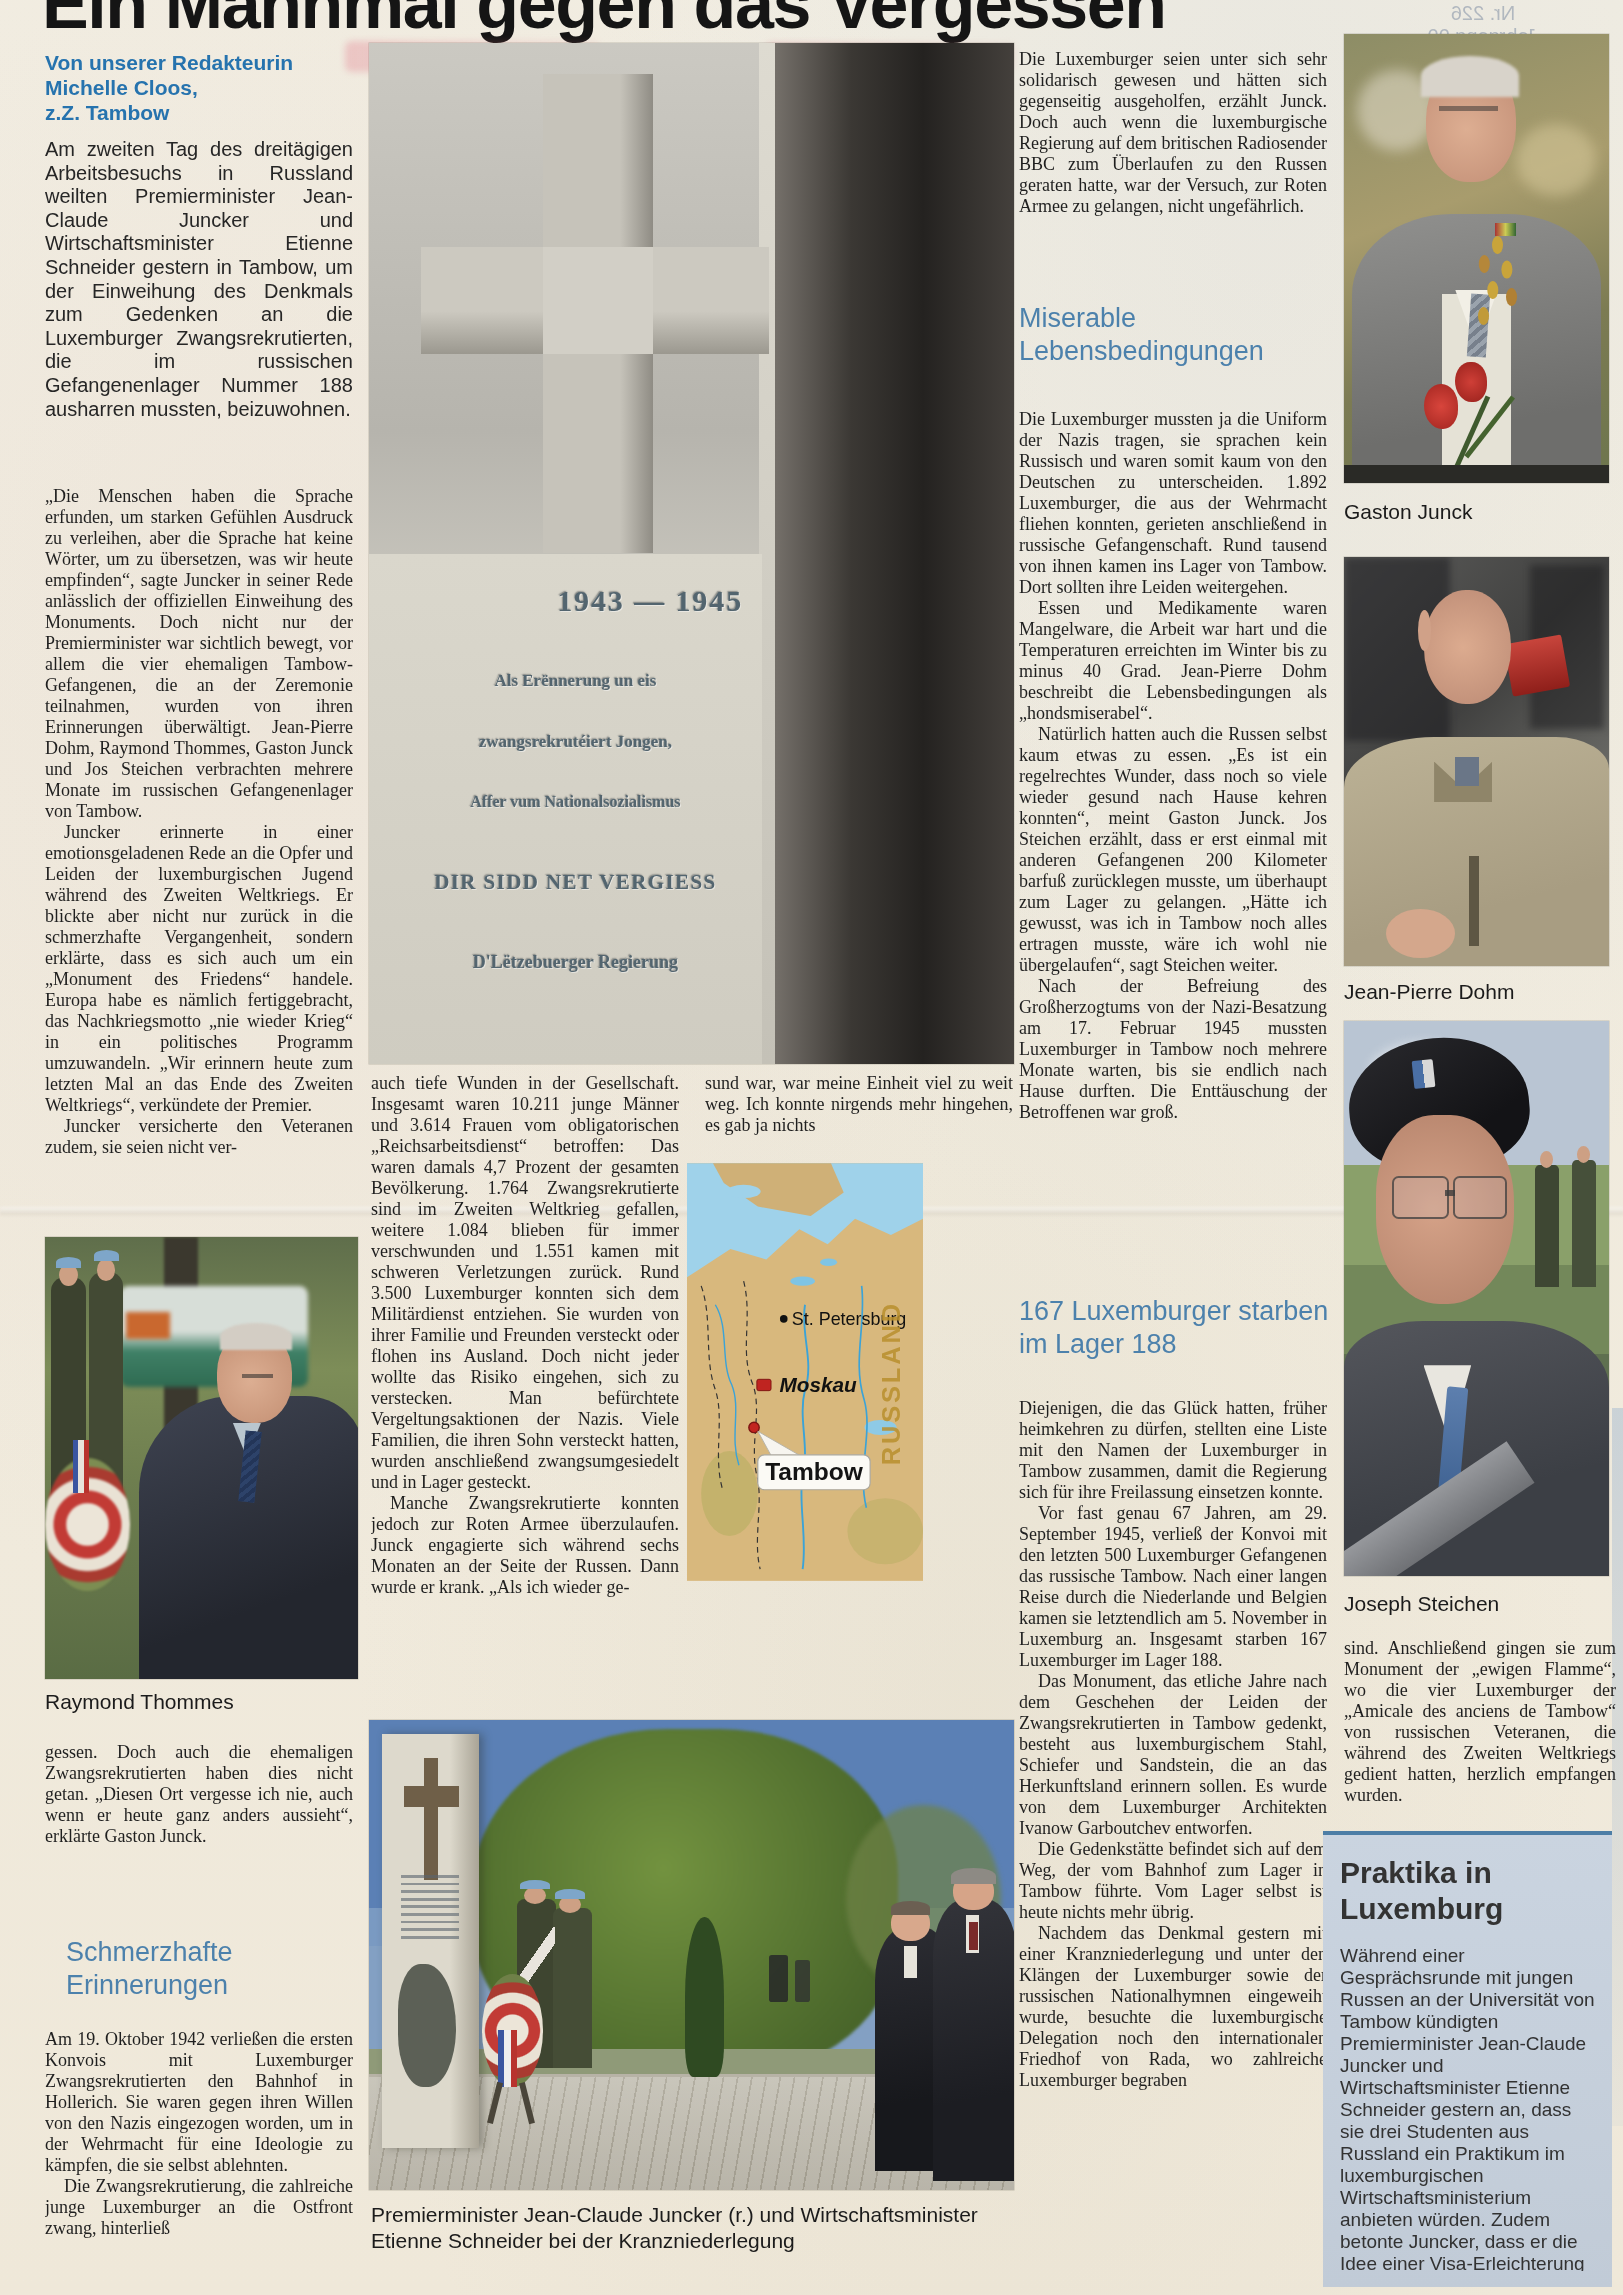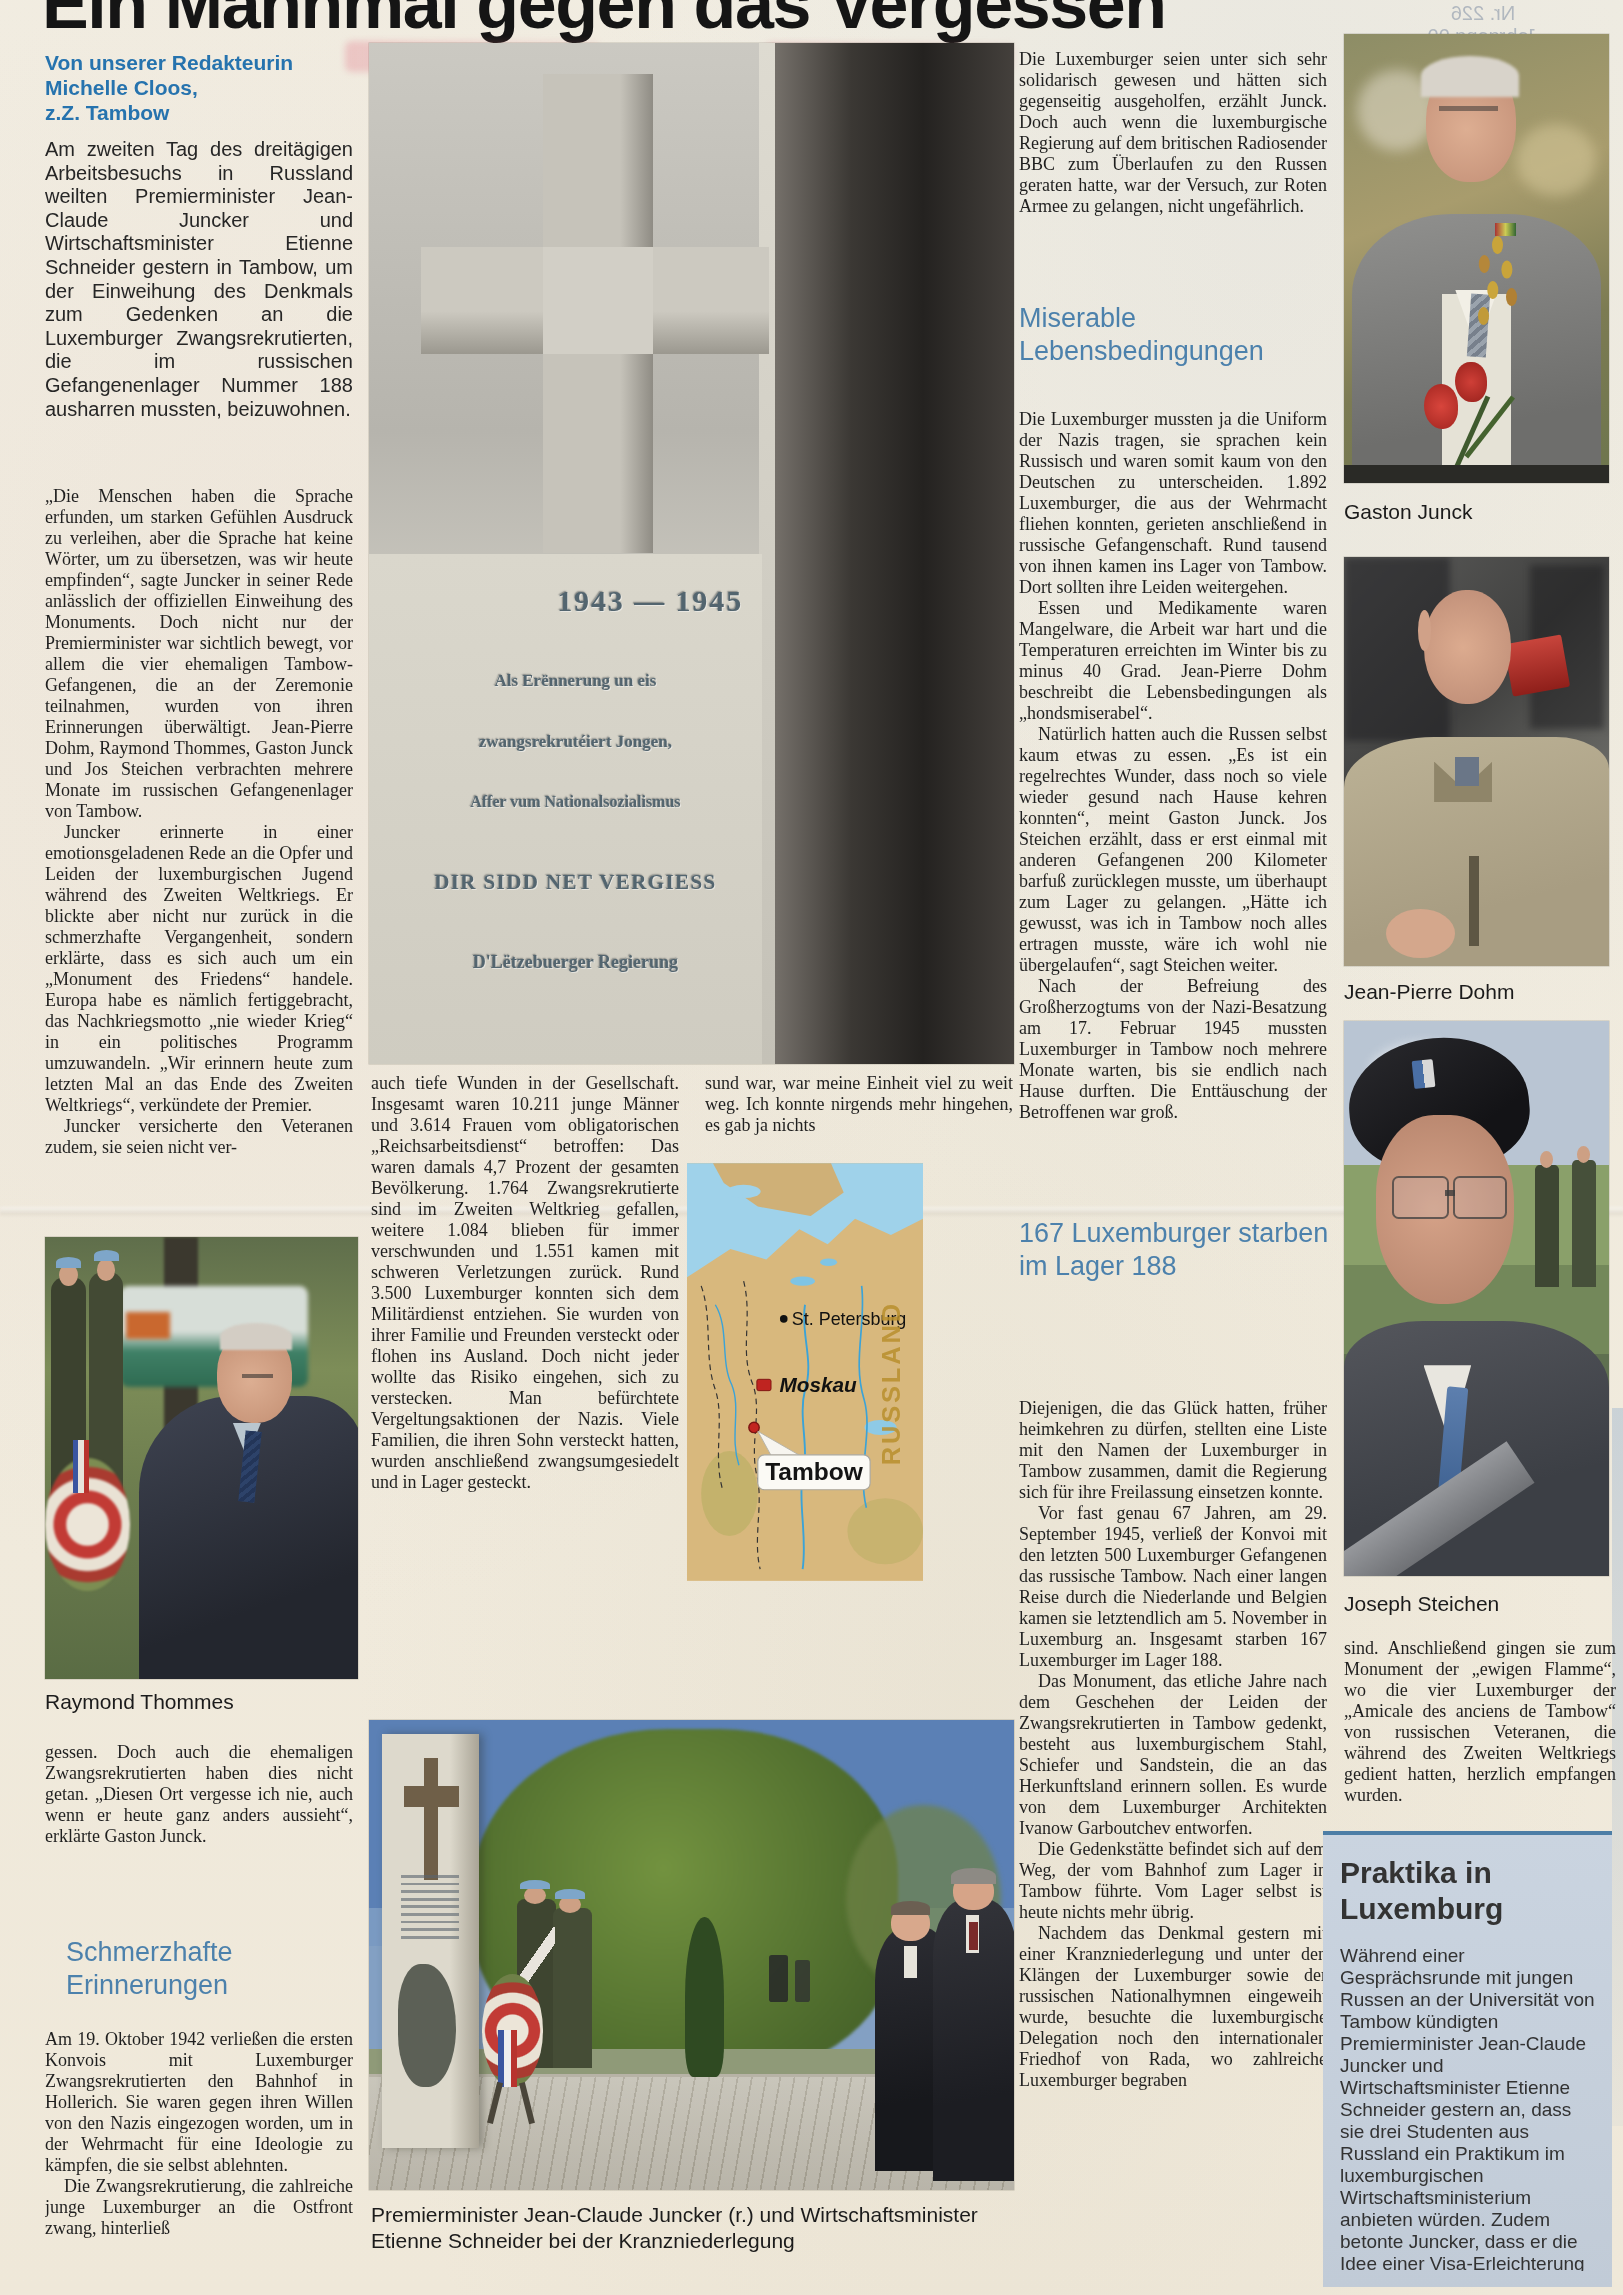--- a/index.html
+++ b/index.html
@@ -113,20 +113,21 @@
     <div class="abs engraved" style="left:6%;top:53%;width:52%;text-align:right;font-size:30px;font-weight:700;letter-spacing:1.9px;">1943 — 1945</div>
     <div class="abs engraved" style="left:6%;top:61.5%;width:52%;text-align:center;font-size:17px;font-weight:700;">Als Erënnerung un eis</div>
     <div class="abs engraved" style="left:6%;top:67.5%;width:52%;text-align:center;font-size:17px;font-weight:700;">zwangsrekrutéiert Jongen,</div>
     <div class="abs engraved" style="left:6%;top:73.5%;width:52%;text-align:center;font-size:16px;font-weight:700;">Affer vum Nationalsozialismus</div>
     <div class="abs engraved" style="left:4%;top:81%;width:56%;text-align:center;font-size:21px;font-weight:700;letter-spacing:1.4px;">DIR SIDD NET VERGIESS</div>
     <div class="abs engraved" style="left:6%;top:89%;width:52%;text-align:center;font-size:18px;font-weight:700;">D'Lëtzebuerger Regierung</div>
   </div>
 
   <div class="abs serif" style="left:371px;top:1073px;width:308px;height:614px;overflow:hidden;">
     <p class="first">auch tiefe Wunden in der Gesellschaft. Insgesamt waren 10.211 junge Männer und 3.614 Frauen vom obligatorischen „Reichsarbeitsdienst“ betroffen: Das waren damals 4,7 Prozent der gesamten Bevölkerung. 1.764 Zwangsrekrutierte sind im Zweiten Weltkrieg gefallen, weitere 1.084 blieben für immer verschwunden und 1.551 kamen mit schweren Verletzungen zurück. Rund 3.500 Luxemburger konnten sich dem Militärdienst entziehen. Sie wurden von ihrer Familie und Freunden versteckt oder flohen ins Ausland. Doch nicht jeder wollte das Risiko eingehen, sich zu verstecken. Man befürchtete Vergeltungsaktionen der Nazis. Viele Familien, die ihren Sohn versteckt hatten, wurden anschließend zwangsumgesiedelt und in Lager gesteckt.</p>
+    <p>Manche Zwangsrekrutierte konnten jedoch zur Roten Armee überzulaufen. Junck engagierte sich während sechs Monaten an der Seite der Russen. Dann wurde er krank. „Als ich wieder ge-</p>
   </div>
 
   <div class="abs serif" style="left:705px;top:1073px;width:308px;height:71px;overflow:hidden;">
     <p class="first">sund war, war meine Einheit viel zu weit weg. Ich konnte nirgends mehr hingehen, es gab ja nichts</p>
   </div>
 
   <div class="abs" style="left:687px;top:1163px;width:236px;height:418px;">
     <svg width="100%" height="100%" viewBox="0 0 500 885">
       <rect x="0" y="0" width="500" height="885" fill="#d8b87d"></rect>
       <polygon points="0,0 500,0 500,118 432,152 356,118 298,172 238,140 168,204 92,182 0,242" fill="#9fd2ea"></polygon>
@@ -158,21 +159,21 @@
   <div class="abs subhead" style="left:1019px;top:302px;width:302px;">Miserable Lebensbedingungen</div>
   <div class="abs serif" style="left:1019px;top:49px;width:308px;height:241px;overflow:hidden;">
     <p class="first">Die Luxemburger seien unter sich sehr solidarisch gewesen und hätten sich gegenseitig ausgeholfen, erzählt Junck. Doch auch wenn die luxemburgische Regierung auf dem britischen Radiosender BBC zum Überlaufen zu den Russen geraten hatte, war der Versuch, zur Roten Armee zu gelangen, nicht ungefährlich.</p>
   </div>
   <div class="abs serif" style="left:1019px;top:409px;width:308px;height:869px;overflow:hidden;">
     <p class="first">Die Luxemburger mussten ja die Uniform der Nazis tragen, sie sprachen kein Russisch und waren somit kaum von den Deutschen zu unterscheiden. 1.892 Luxemburger, die aus der Wehrmacht fliehen konnten, gerieten anschließend in russische Gefangenschaft. Rund tausend von ihnen kamen ins Lager von Tambow. Dort sollten ihre Leiden weitergehen.</p>
     <p>Essen und Medikamente waren Mangelware, die Arbeit war hart und die Temperaturen erreichten im Winter bis zu minus 40 Grad. Jean-Pierre Dohm beschreibt die Lebensbedingungen als „hondsmiserabel“.</p>
     <p>Natürlich hatten auch die Russen selbst kaum etwas zu essen. „Es ist ein regelrechtes Wunder, dass noch so viele wieder gesund nach Hause kehren konnten“, meint Gaston Junck. Jos Steichen erzählt, dass er erst einmal mit anderen Gefangenen 200 Kilometer barfuß zurücklegen musste, um überhaupt zum Lager zu gelangen. „Hätte ich gewusst, was ich in Tambow noch alles ertragen musste, wäre ich wohl nie übergelaufen“, sagt Steichen weiter.</p>
     <p>Nach der Befreiung des Großherzogtums von der Nazi-Besatzung am 17. Februar 1945 mussten Luxemburger in Tambow noch mehrere Monate warten, bis sie endlich nach Hause durften. Die Enttäuschung der Betroffenen war groß.</p>
   </div>
-  <div class="abs subhead" style="left:1019px;top:1217px;width:312px;">167 Luxemburger starben im Lager 188</div>
+  <div class="abs subhead" style="left:1019px;top:1295px;width:312px;">167 Luxemburger starben im Lager 188</div>
   <div class="abs serif" style="left:1019px;top:1398px;width:308px;height:888px;overflow:hidden;">
     <p class="first">Diejenigen, die das Glück hatten, früher heimkehren zu dürfen, stellten eine Liste mit den Namen der Luxemburger in Tambow zusammen, damit die Regierung sich für ihre Freilassung einsetzen konnte.</p>
     <p>Vor fast genau 67 Jahren, am 29. September 1945, verließ der Konvoi mit den letzten 500 Luxemburger Gefangenen das russische Tambow. Nach einer langen Reise durch die Niederlande und Belgien kamen sie letztendlich am 5. November in Luxemburg an. Insgesamt starben 167 Luxemburger im Lager 188.</p>
     <p>Das Monument, das etliche Jahre nach dem Geschehen der Leiden der Zwangsrekrutierten in Tambow gedenkt, besteht aus luxemburgischem Stahl, Schiefer und Sandstein, die an das Herkunftsland erinnern sollen. Es wurde von dem Luxemburger Architekten Ivanow Garboutchev entworfen.</p>
     <p>Die Gedenkstätte befindet sich auf dem Weg, der vom Bahnhof zum Lager in Tambow führte. Vom Lager selbst ist heute nichts mehr übrig.</p>
     <p>Nachdem das Denkmal gestern mit einer Kranzniederlegung und unter den Klängen der Luxemburger sowie der russischen Nationalhymnen eingeweiht wurde, besuchte die luxemburgische Delegation noch den internationalen Friedhof von Rada, wo zahlreiche Luxemburger begraben</p>
   </div>
 
   <div class="abs photo" style="left:1344px;top:34px;width:265px;height:449px;">
     <div class="abs" style="inset:0;background:linear-gradient(160deg,#8d8d66,#a89c6d 38%,#7c7b53 68%,#6d754d);"></div>

